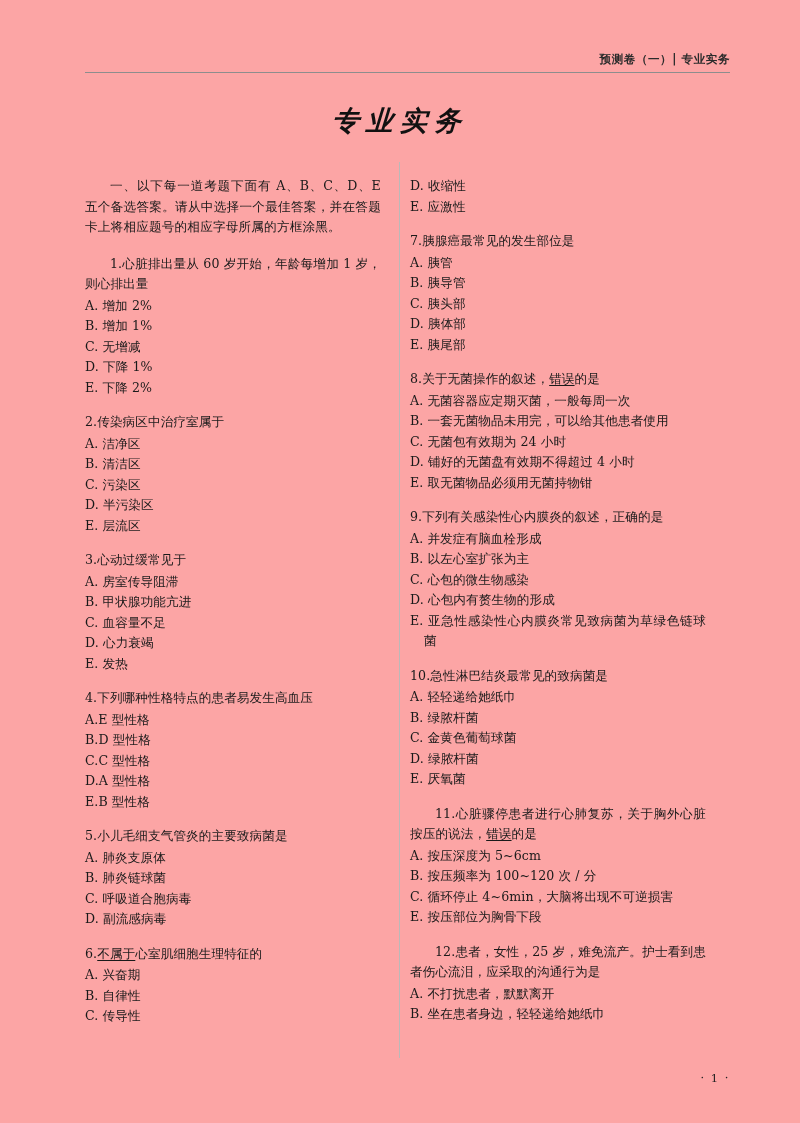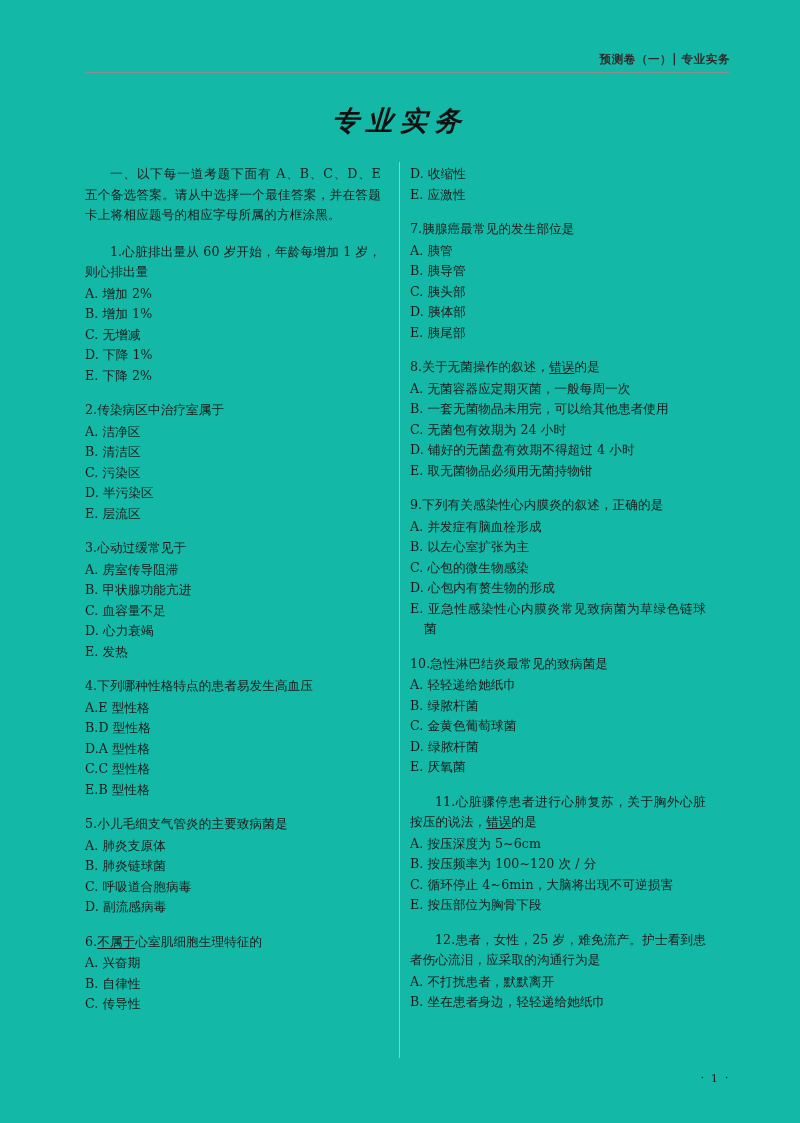--- a/index.html
+++ b/index.html
@@ -11,21 +11,21 @@
     width: 800px;
     height: 1123px;
     position: relative;
     font-family: "DejaVu Serif", "Liberation Serif", serif;
     color: #1a1a1a;
     overflow: hidden;
   }
   .page {
     position: absolute;
     inset: 0;
-    background: #14b8a6;
+    background: #fca5a5;
   }
   
   .header {
     position: absolute;
     left: 85px;
     right: 70px;
     top: 52px;
     height: 24px;
   }
   .header-text {
@@ -64,21 +64,21 @@
   
   .columns {
     position: absolute;
     top: 160px;
     left: 85px;
     width: 645px;
     height: 905px;
   }
   .col {
     position: absolute;
-    top: 4px;
+    top: 16px;
     width: 296px;
     height: 100%;
   }
   .col-left  { left: 0; }
   .col-right { left: 325px; }
   .col-divider {
     position: absolute;
     left: 314px;
     top: 2px;
     width: 0;
@@ -165,22 +165,22 @@
             <div class="opt cont">A. 房室传导阻滞</div>
             <div class="opt cont">B. 甲状腺功能亢进</div>
             <div class="opt cont">C. 血容量不足</div>
             <div class="opt cont">D. 心力衰竭</div>
             <div class="opt cont">E. 发热</div>
           </div>
           <div class="q-block">
             <div class="q-stem"><span>4.</span>下列哪种性格特点的患者易发生高血压</div>
             <div class="opt cont">A.E 型性格</div>
             <div class="opt cont">B.D 型性格</div>
+            <div class="opt cont">C.C 型性格</div>
             <div class="opt cont">D.A 型性格</div>
-            <div class="opt cont">C.C 型性格</div>
             <div class="opt cont">E.B 型性格</div>
           </div>
           <div class="q-block">
             <div class="q-stem"><span>5.</span>小儿毛细支气管炎的主要致病菌是</div>
             <div class="opt cont">A. 肺炎支原体</div>
             <div class="opt cont">B. 肺炎链球菌</div>
             <div class="opt cont">C. 呼吸道合胞病毒</div>
             <div class="opt cont">D. 副流感病毒</div>
           </div>
           <div class="q-block">

